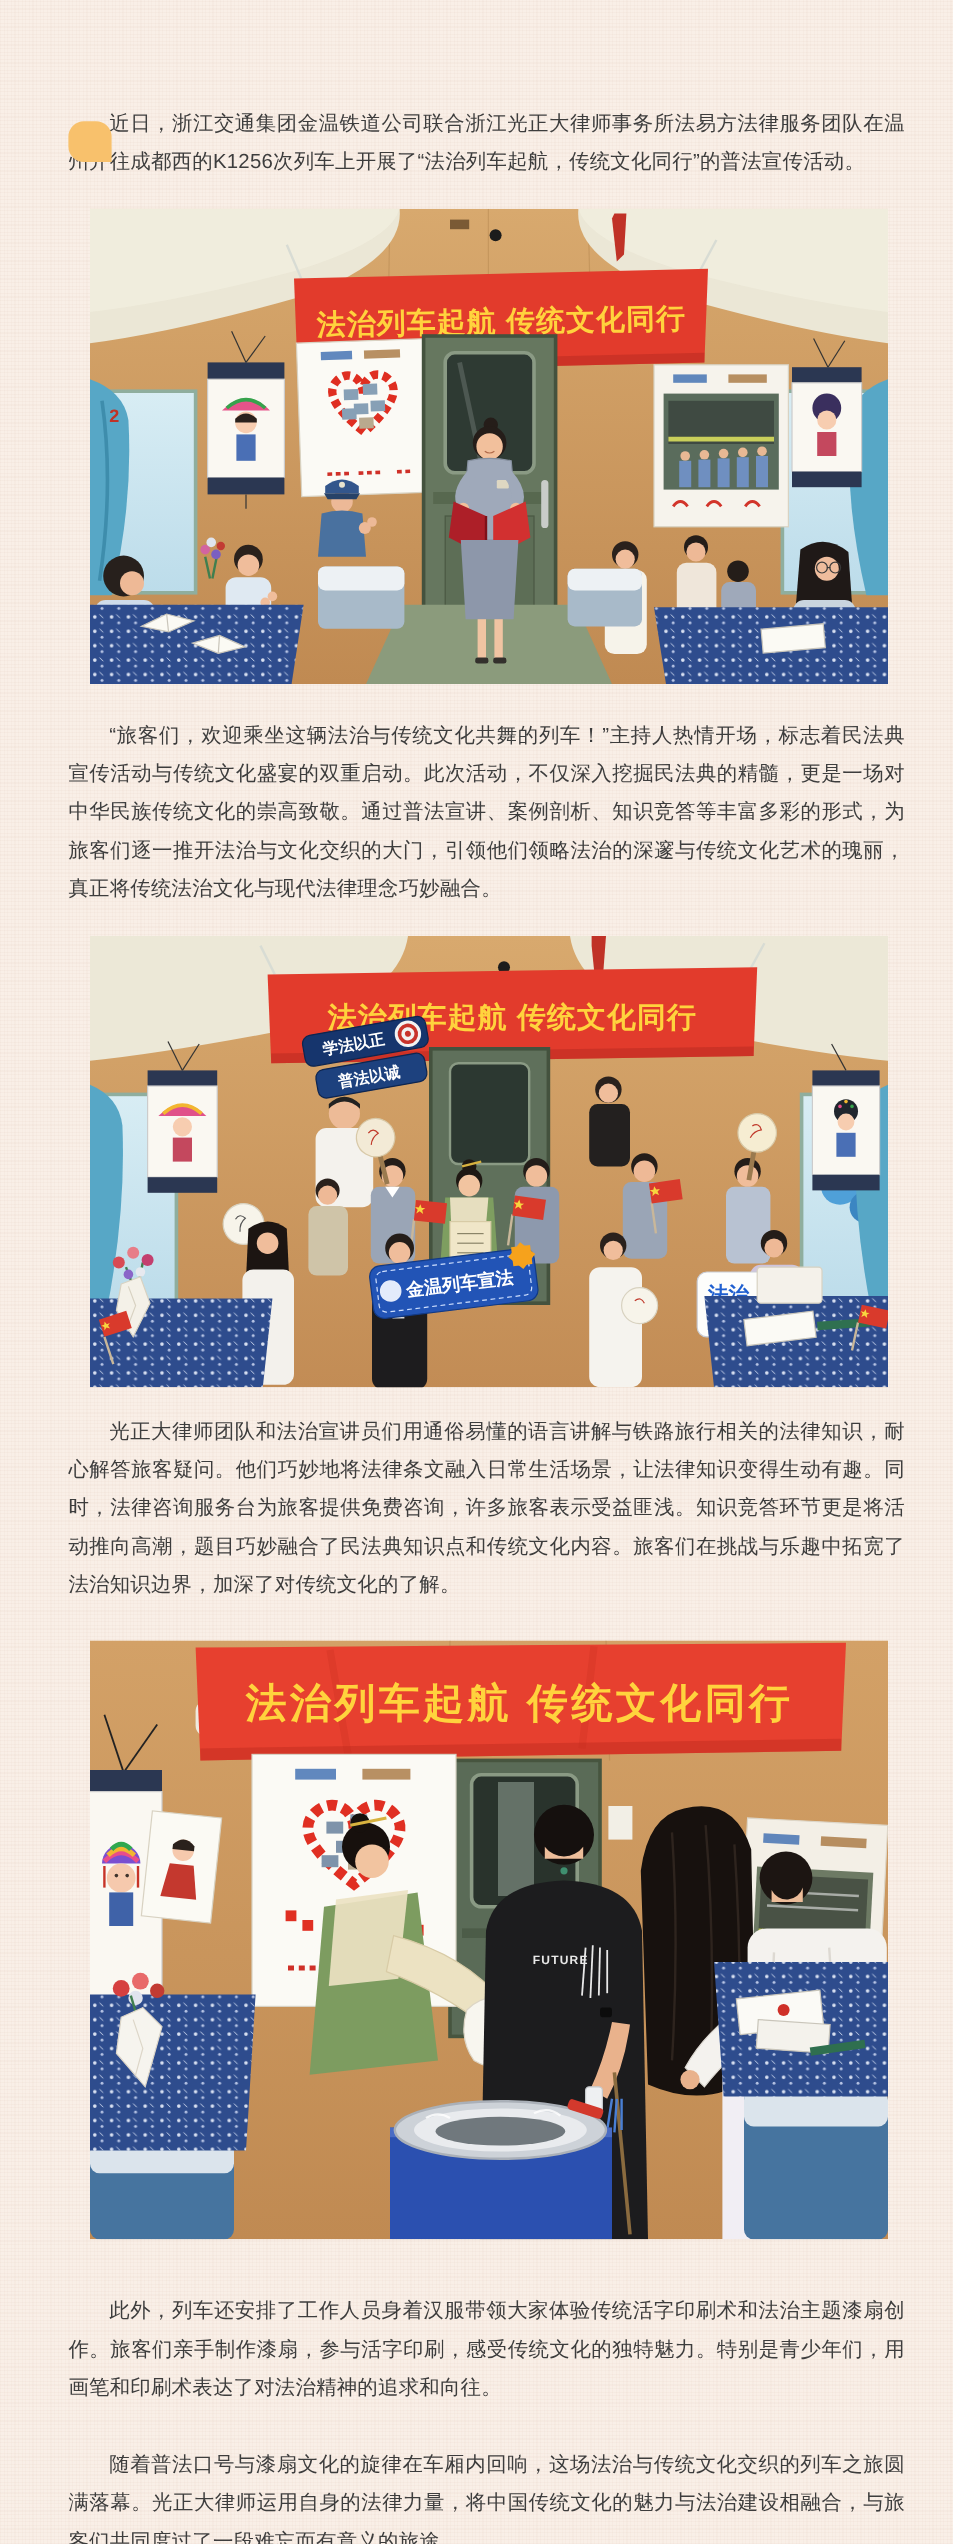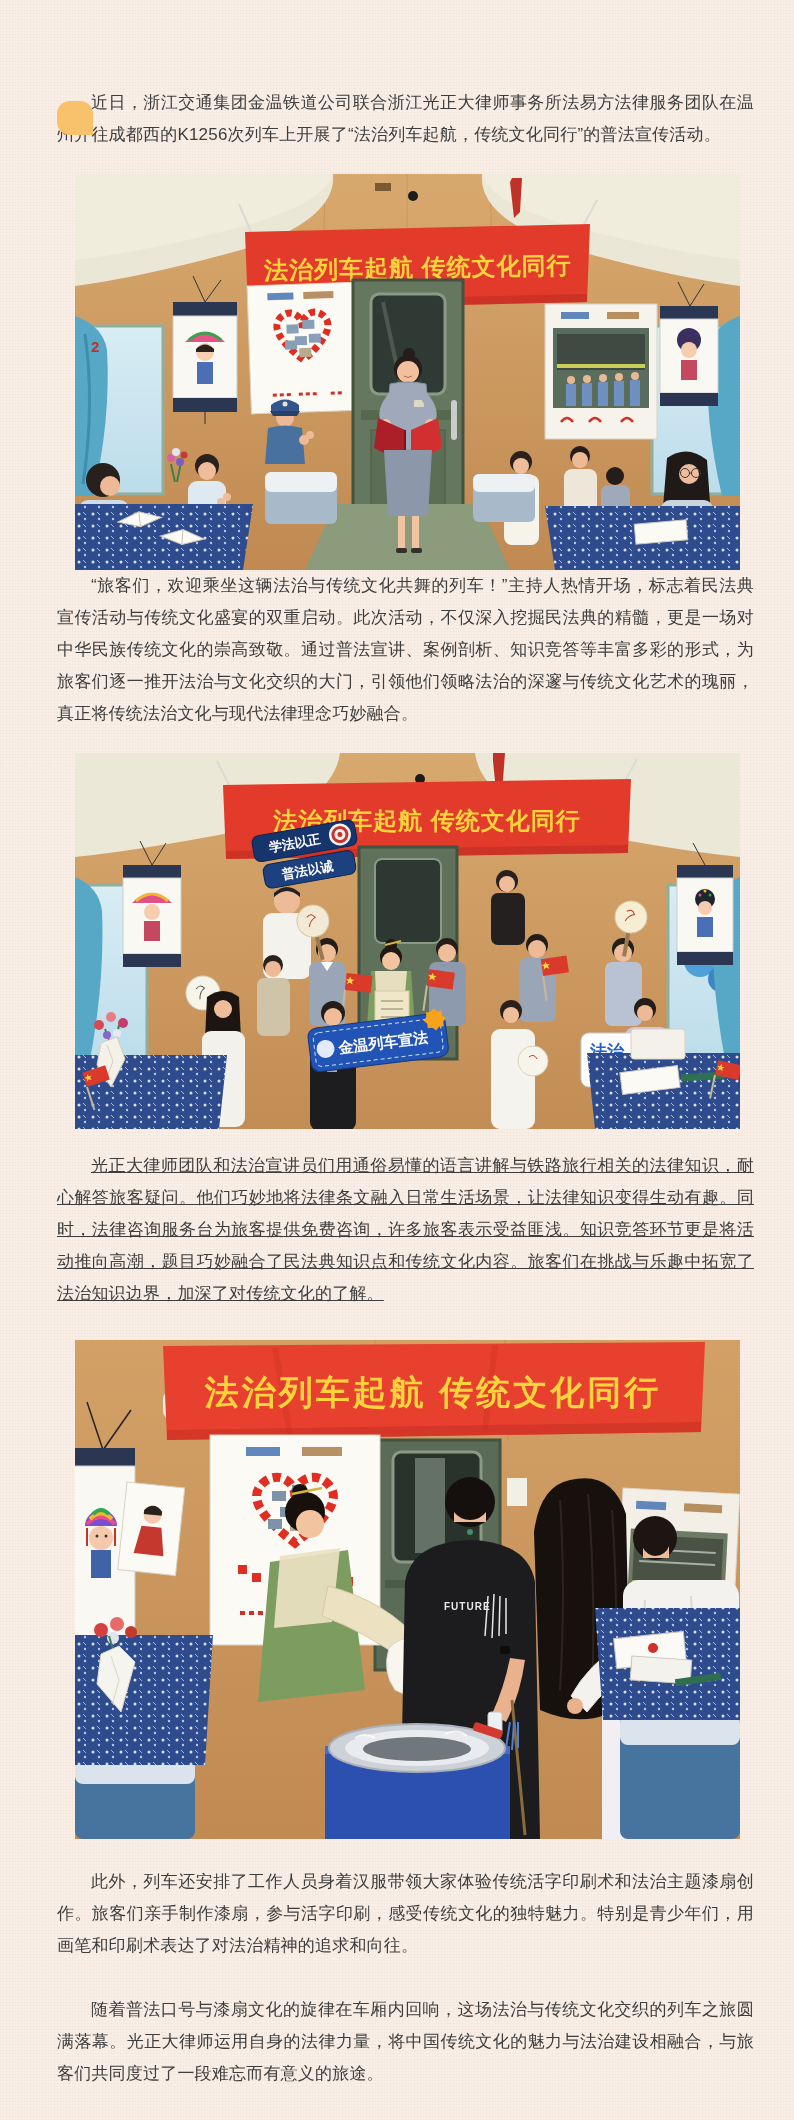--- a/index.html
+++ b/index.html
@@ -17,23 +17,23 @@
     position:absolute;left:57px;top:14px;width:36px;height:34px;
     background:#f8c16c;border-radius:13px 13px 0 13px;
   }
   .content p{
     width:697px;margin:0 0 0 57px;
     font-size:17px;line-height:32px;color:#3d3d3d;
     text-align:justify;text-indent:2em;
     letter-spacing:.2px;
   }
   p.p1{margin-top:87px;}
-  p.p2{}
-  p.p3{margin-top:21px;text-decoration:underline;}
-  p.p4{margin-top:27px;}
+  p.p2{margin-top:27px;}
+  p.p3{margin-top:21px;}
+  p.p4{margin-top:44px;}
   p.p5{margin-top:32px;}
   figure{margin:0 0 0 75px;padding:0;width:642px;}
   figure.f1{margin-top:23px;}
   figure.f2{margin-top:23px;}
   figure.f3{margin-top:30px;}
   figure svg{display:block;}
   .banner-text{font-weight:bold;font-family:"Liberation Sans","DejaVu Sans",sans-serif;}
 </style>
 </head>
 <body>

